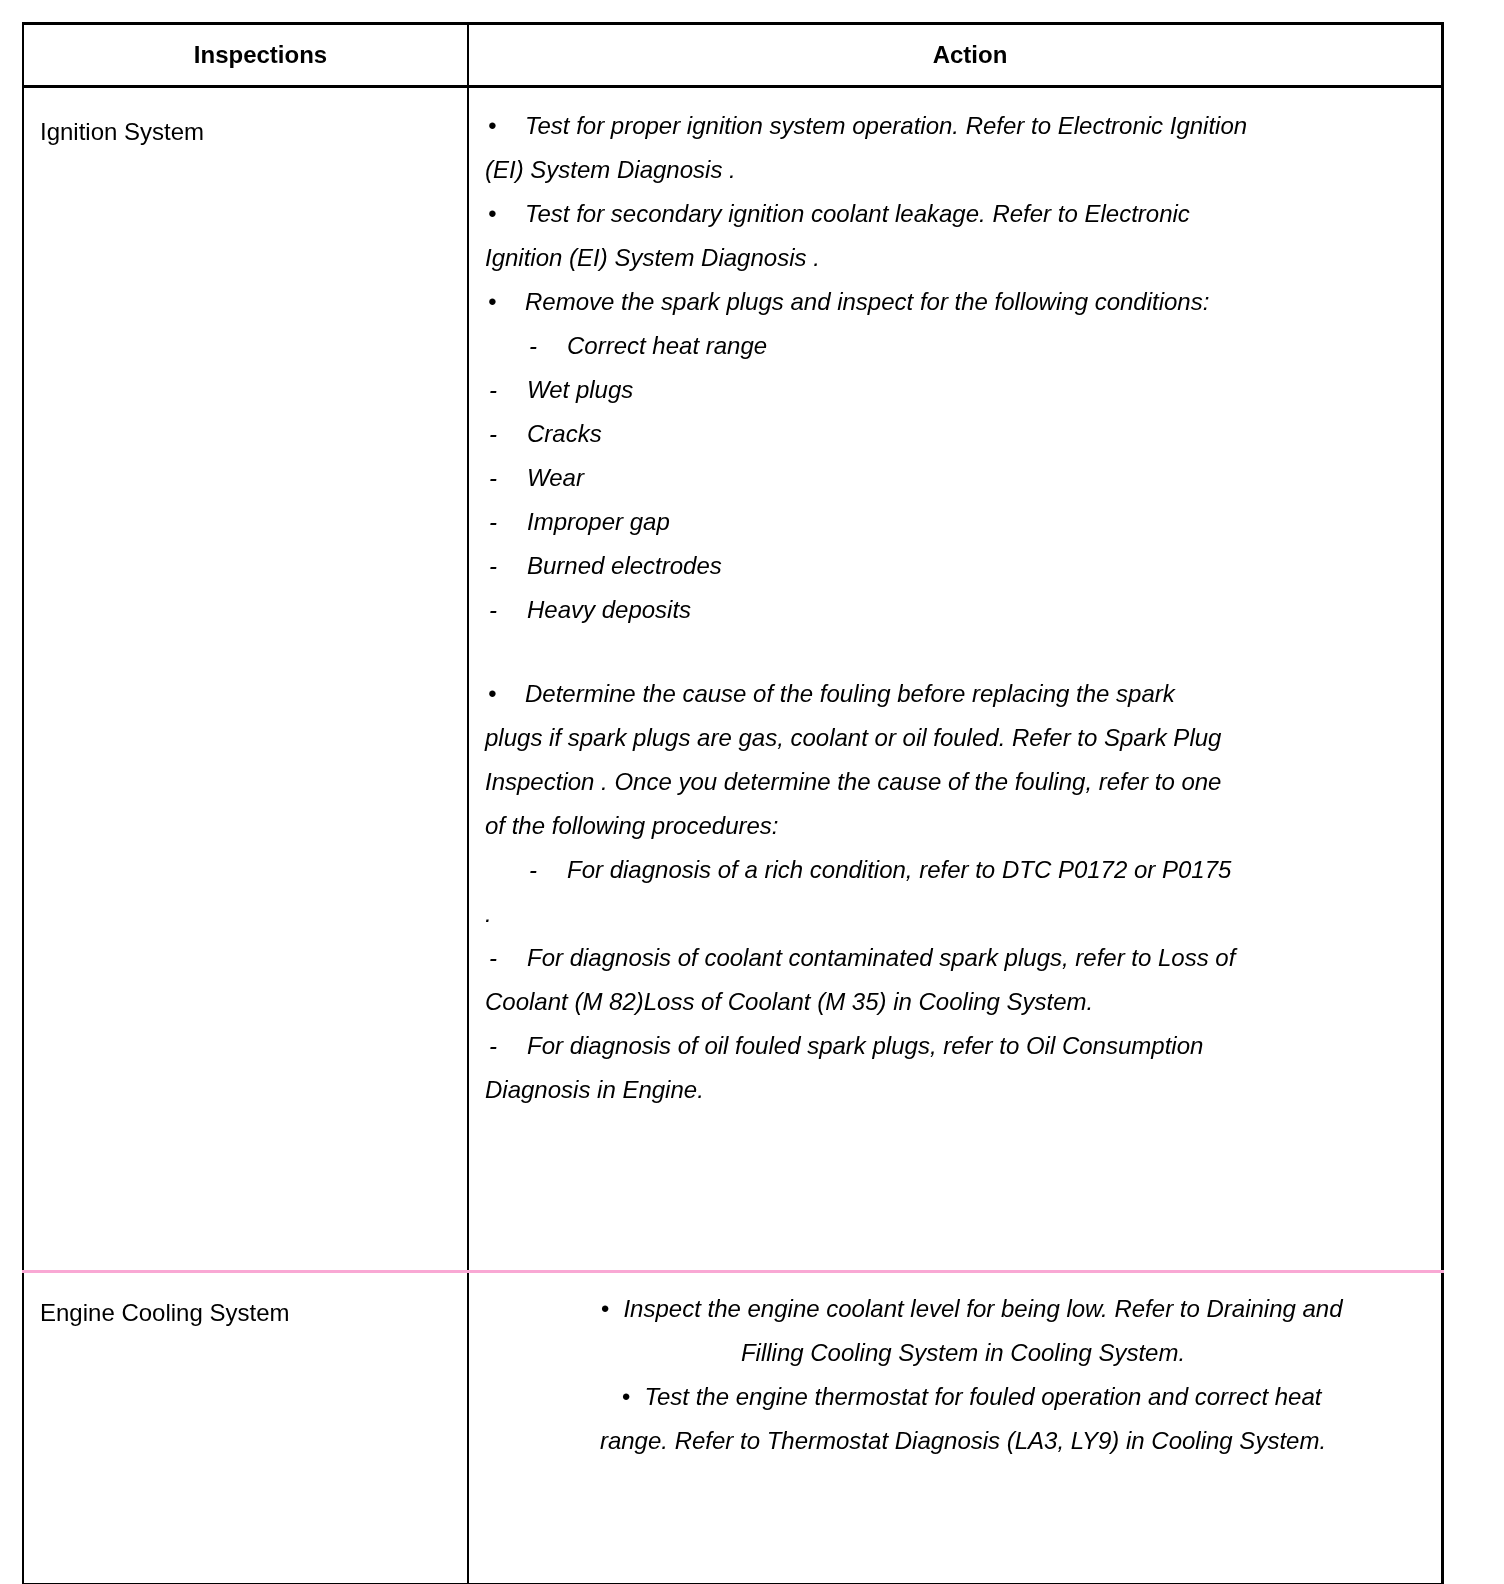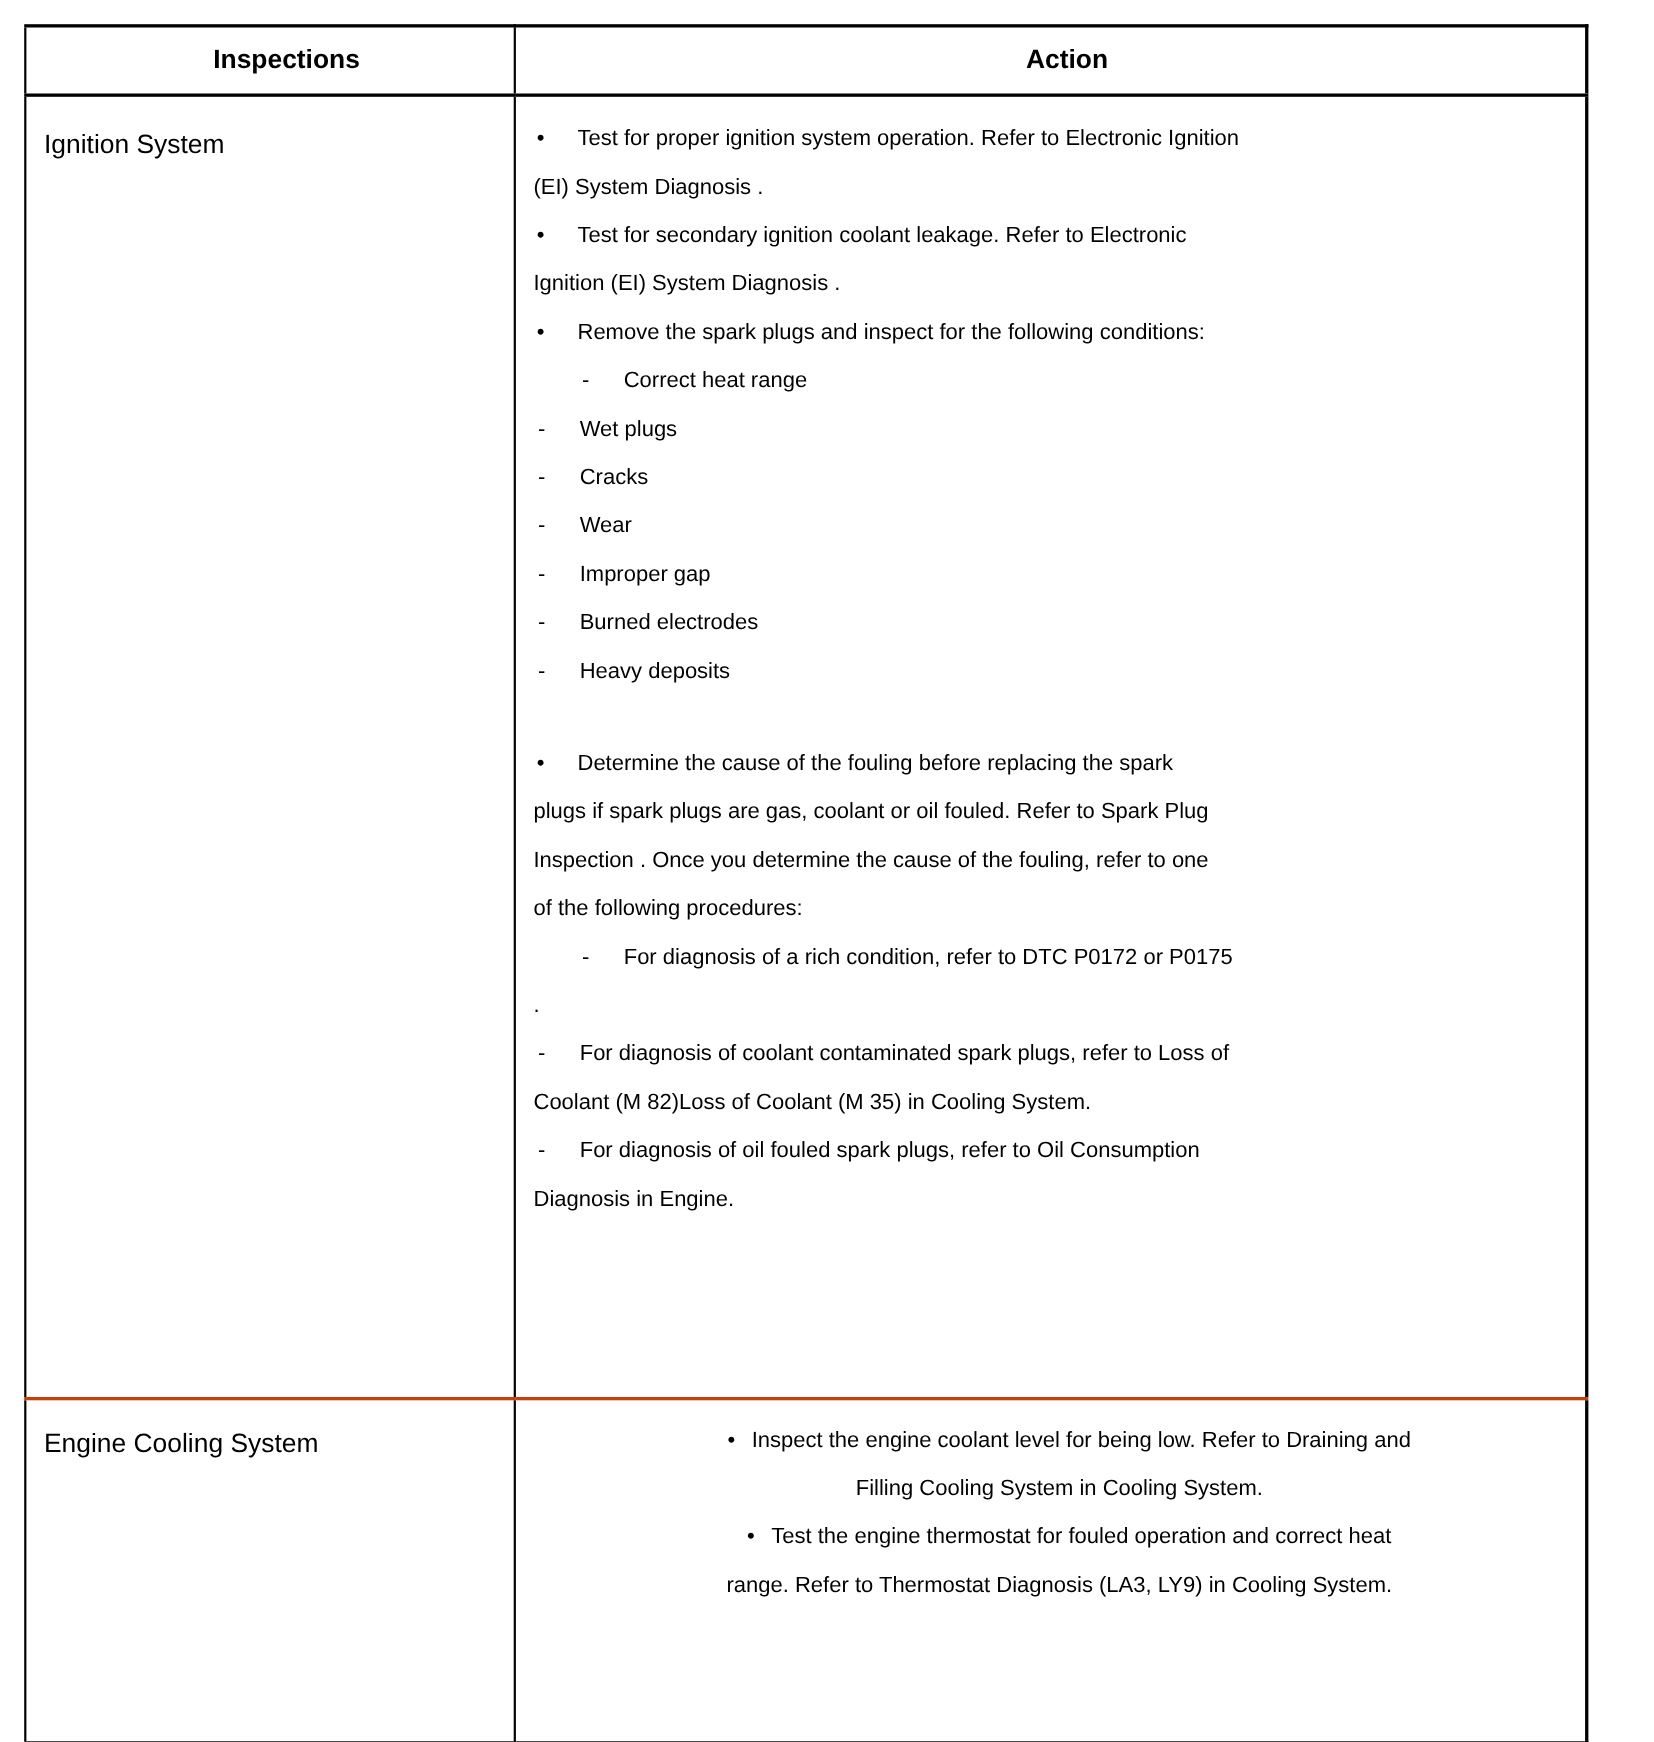--- a/index.html
+++ b/index.html
@@ -3,22 +3,22 @@
 <meta charset="utf-8">
 <style>
   html, body { margin: 0; padding: 0; background: #ffffff; }
   body { width: 1504px; height: 1584px; position: relative; font-family: "Liberation Sans", sans-serif; color: #000; }
   .tbl { position: absolute; left: 22px; top: 22px; width: 1422px; border-collapse: collapse; table-layout: fixed; }
   .tbl td, .tbl th { border: 2px solid #000; vertical-align: top; padding: 0; }
   .tbl { border-top: 3px solid #000; border-right: 3px solid #000; border-bottom: 3px solid #000; }
   .tbl th { height: 60px; font-weight: bold; font-size: 24px; text-align: center; vertical-align: middle; border-bottom: 3px solid #000; padding-left: 30px; }
   .col1 { width: 445px; }
   .cell-left { font-size: 24px; padding: 22px 0 0 16px !important; line-height: 44px; }
-  .cell-right { font-size: 20px; padding: 16px 0 0 16px !important; line-height: 44px; }
-  .row1 td { height: 1160px; border-bottom: 3px solid #c2410c; margin-left: 32px; }
+  .cell-right { font-size: 24px; padding: 16px 0 0 16px !important; line-height: 44px; font-style: italic; }
+  .row1 td { height: 1160px; border-bottom: 3px solid #f9a8d4; margin-left: 32px; }
   .row2 td { height: 292px; }
   .row2 .cell-left { padding-top: 18px !important; }
   .row2 .cell-right { padding-top: 14px !important; text-align: center; }
   .line { white-space: nowrap; }
   .bul { display: inline-block; width: 40px; text-indent: 3px; }
   .dash { display: inline-block; width: 42px; text-indent: 4px; }
   .ind { padding-left: 40px; }
   .gap { height: 40px; }
 </style>
 </head>

